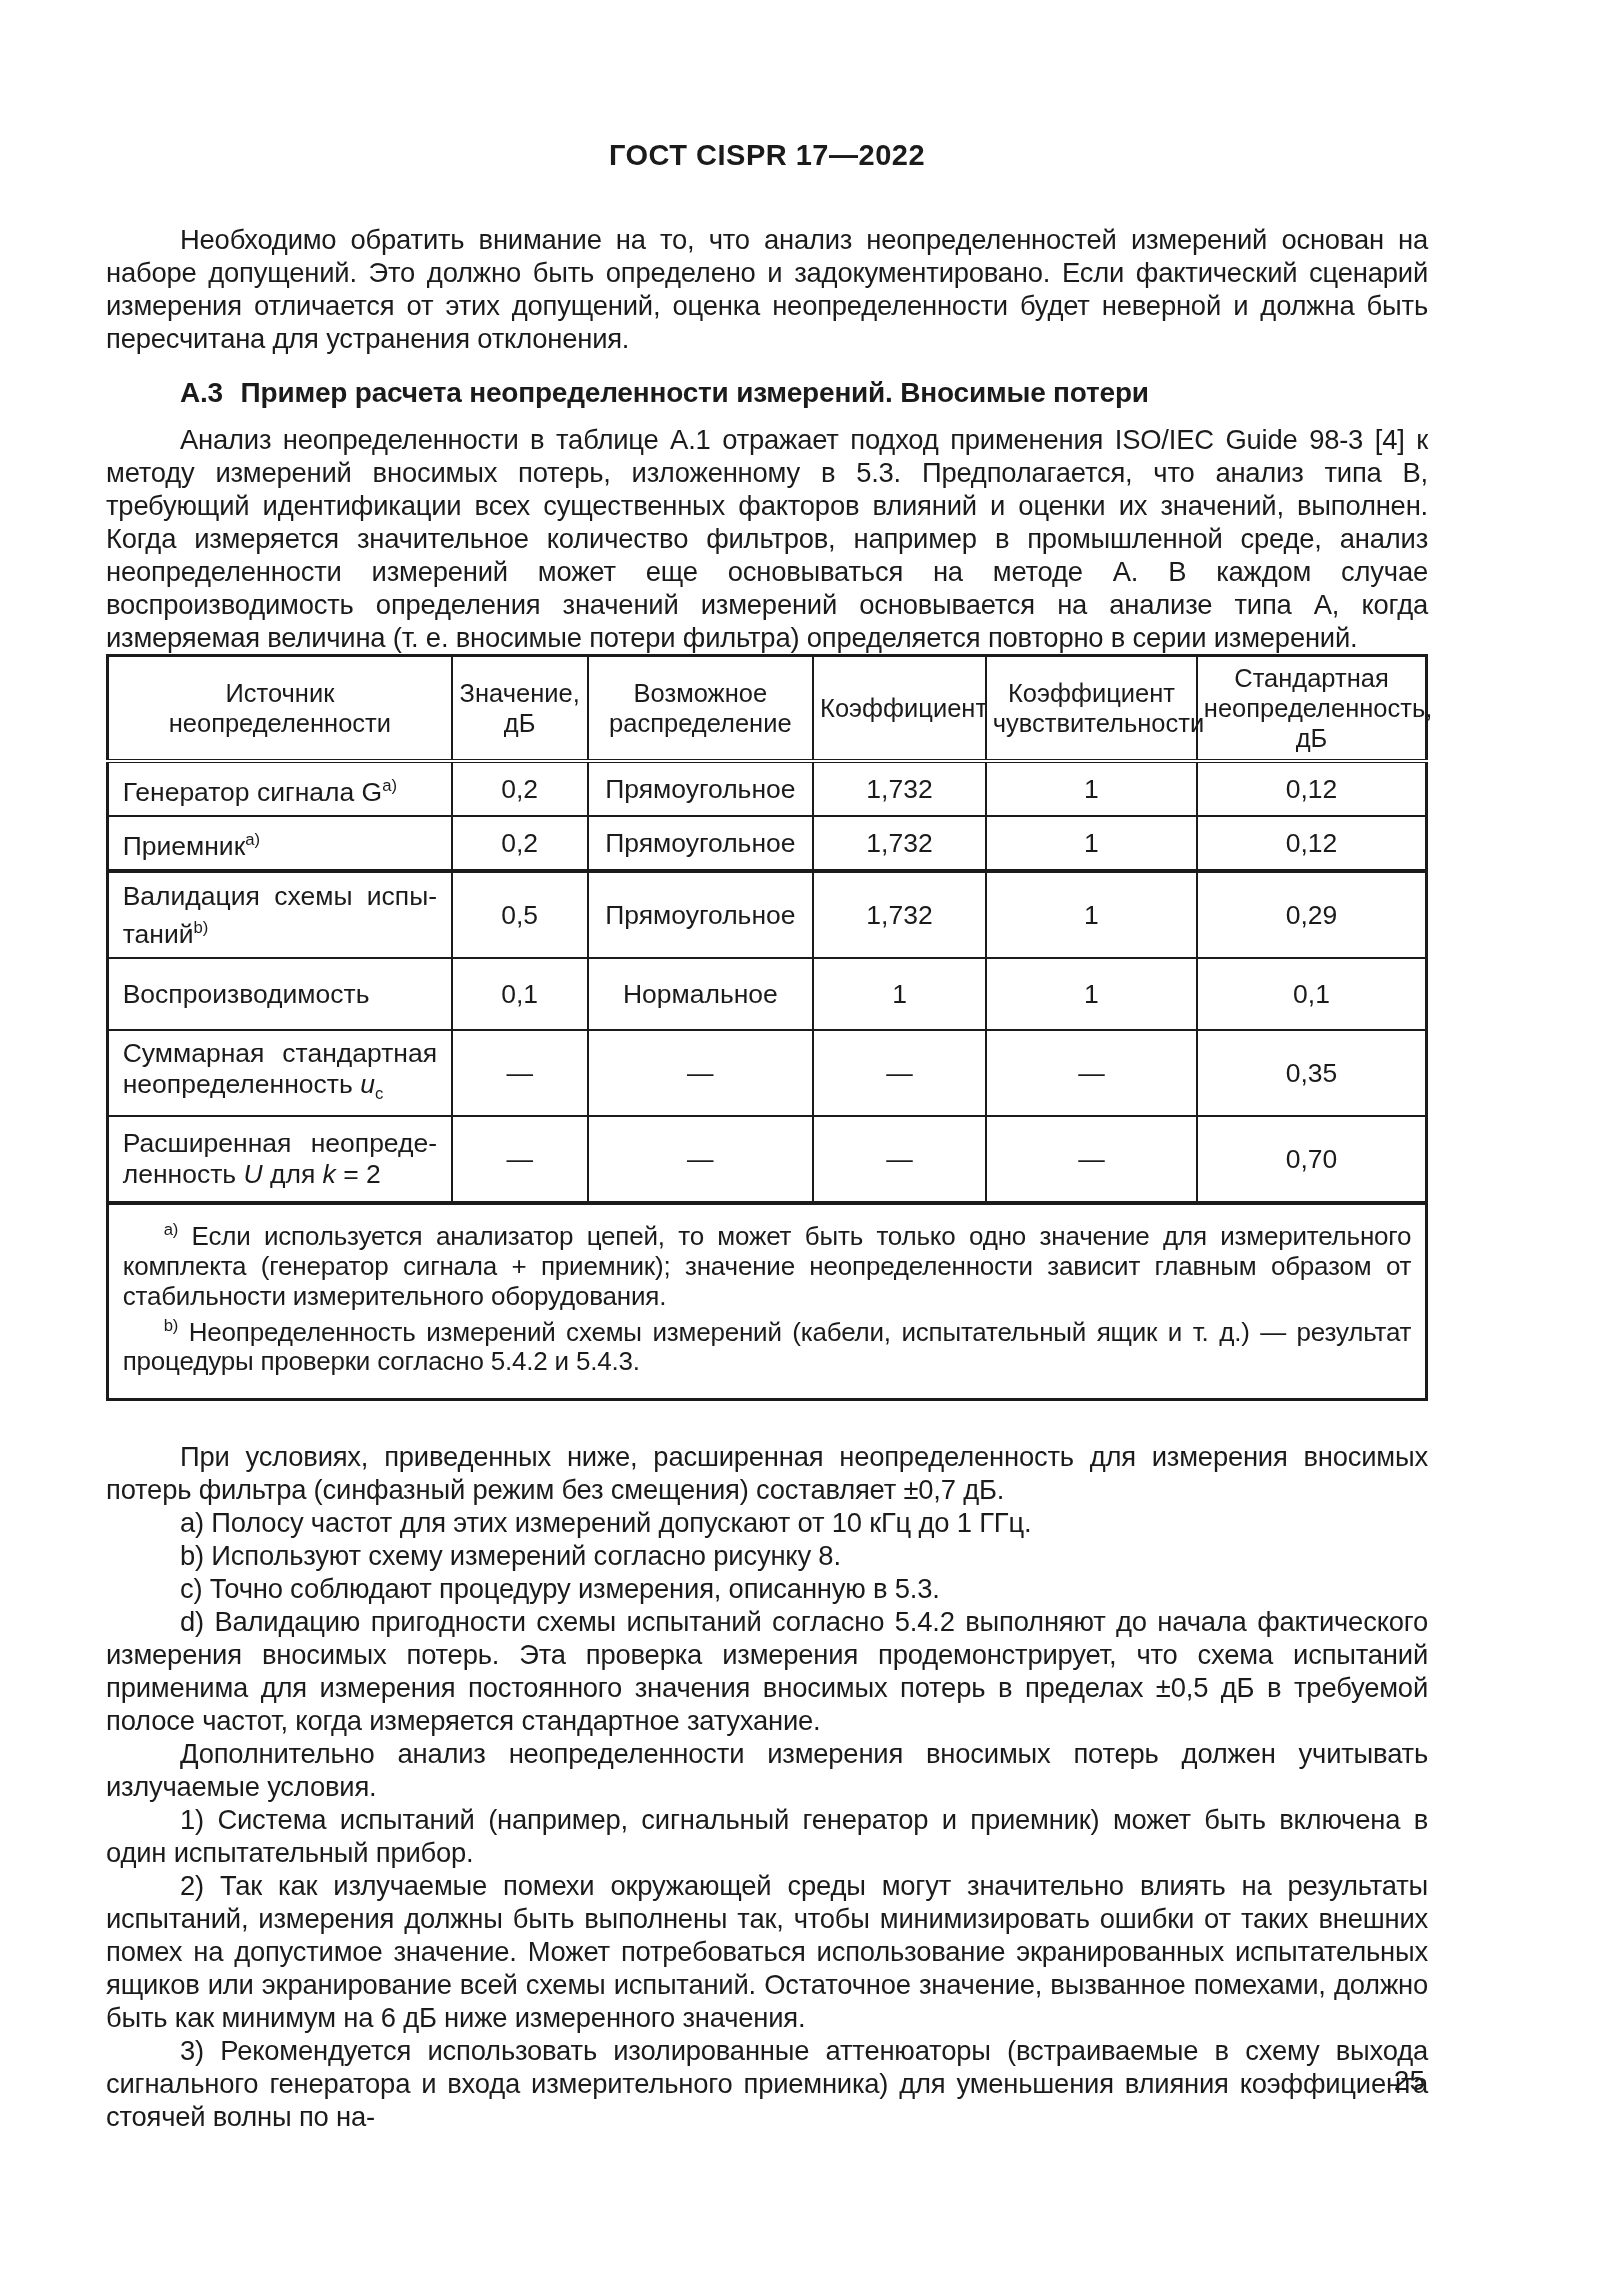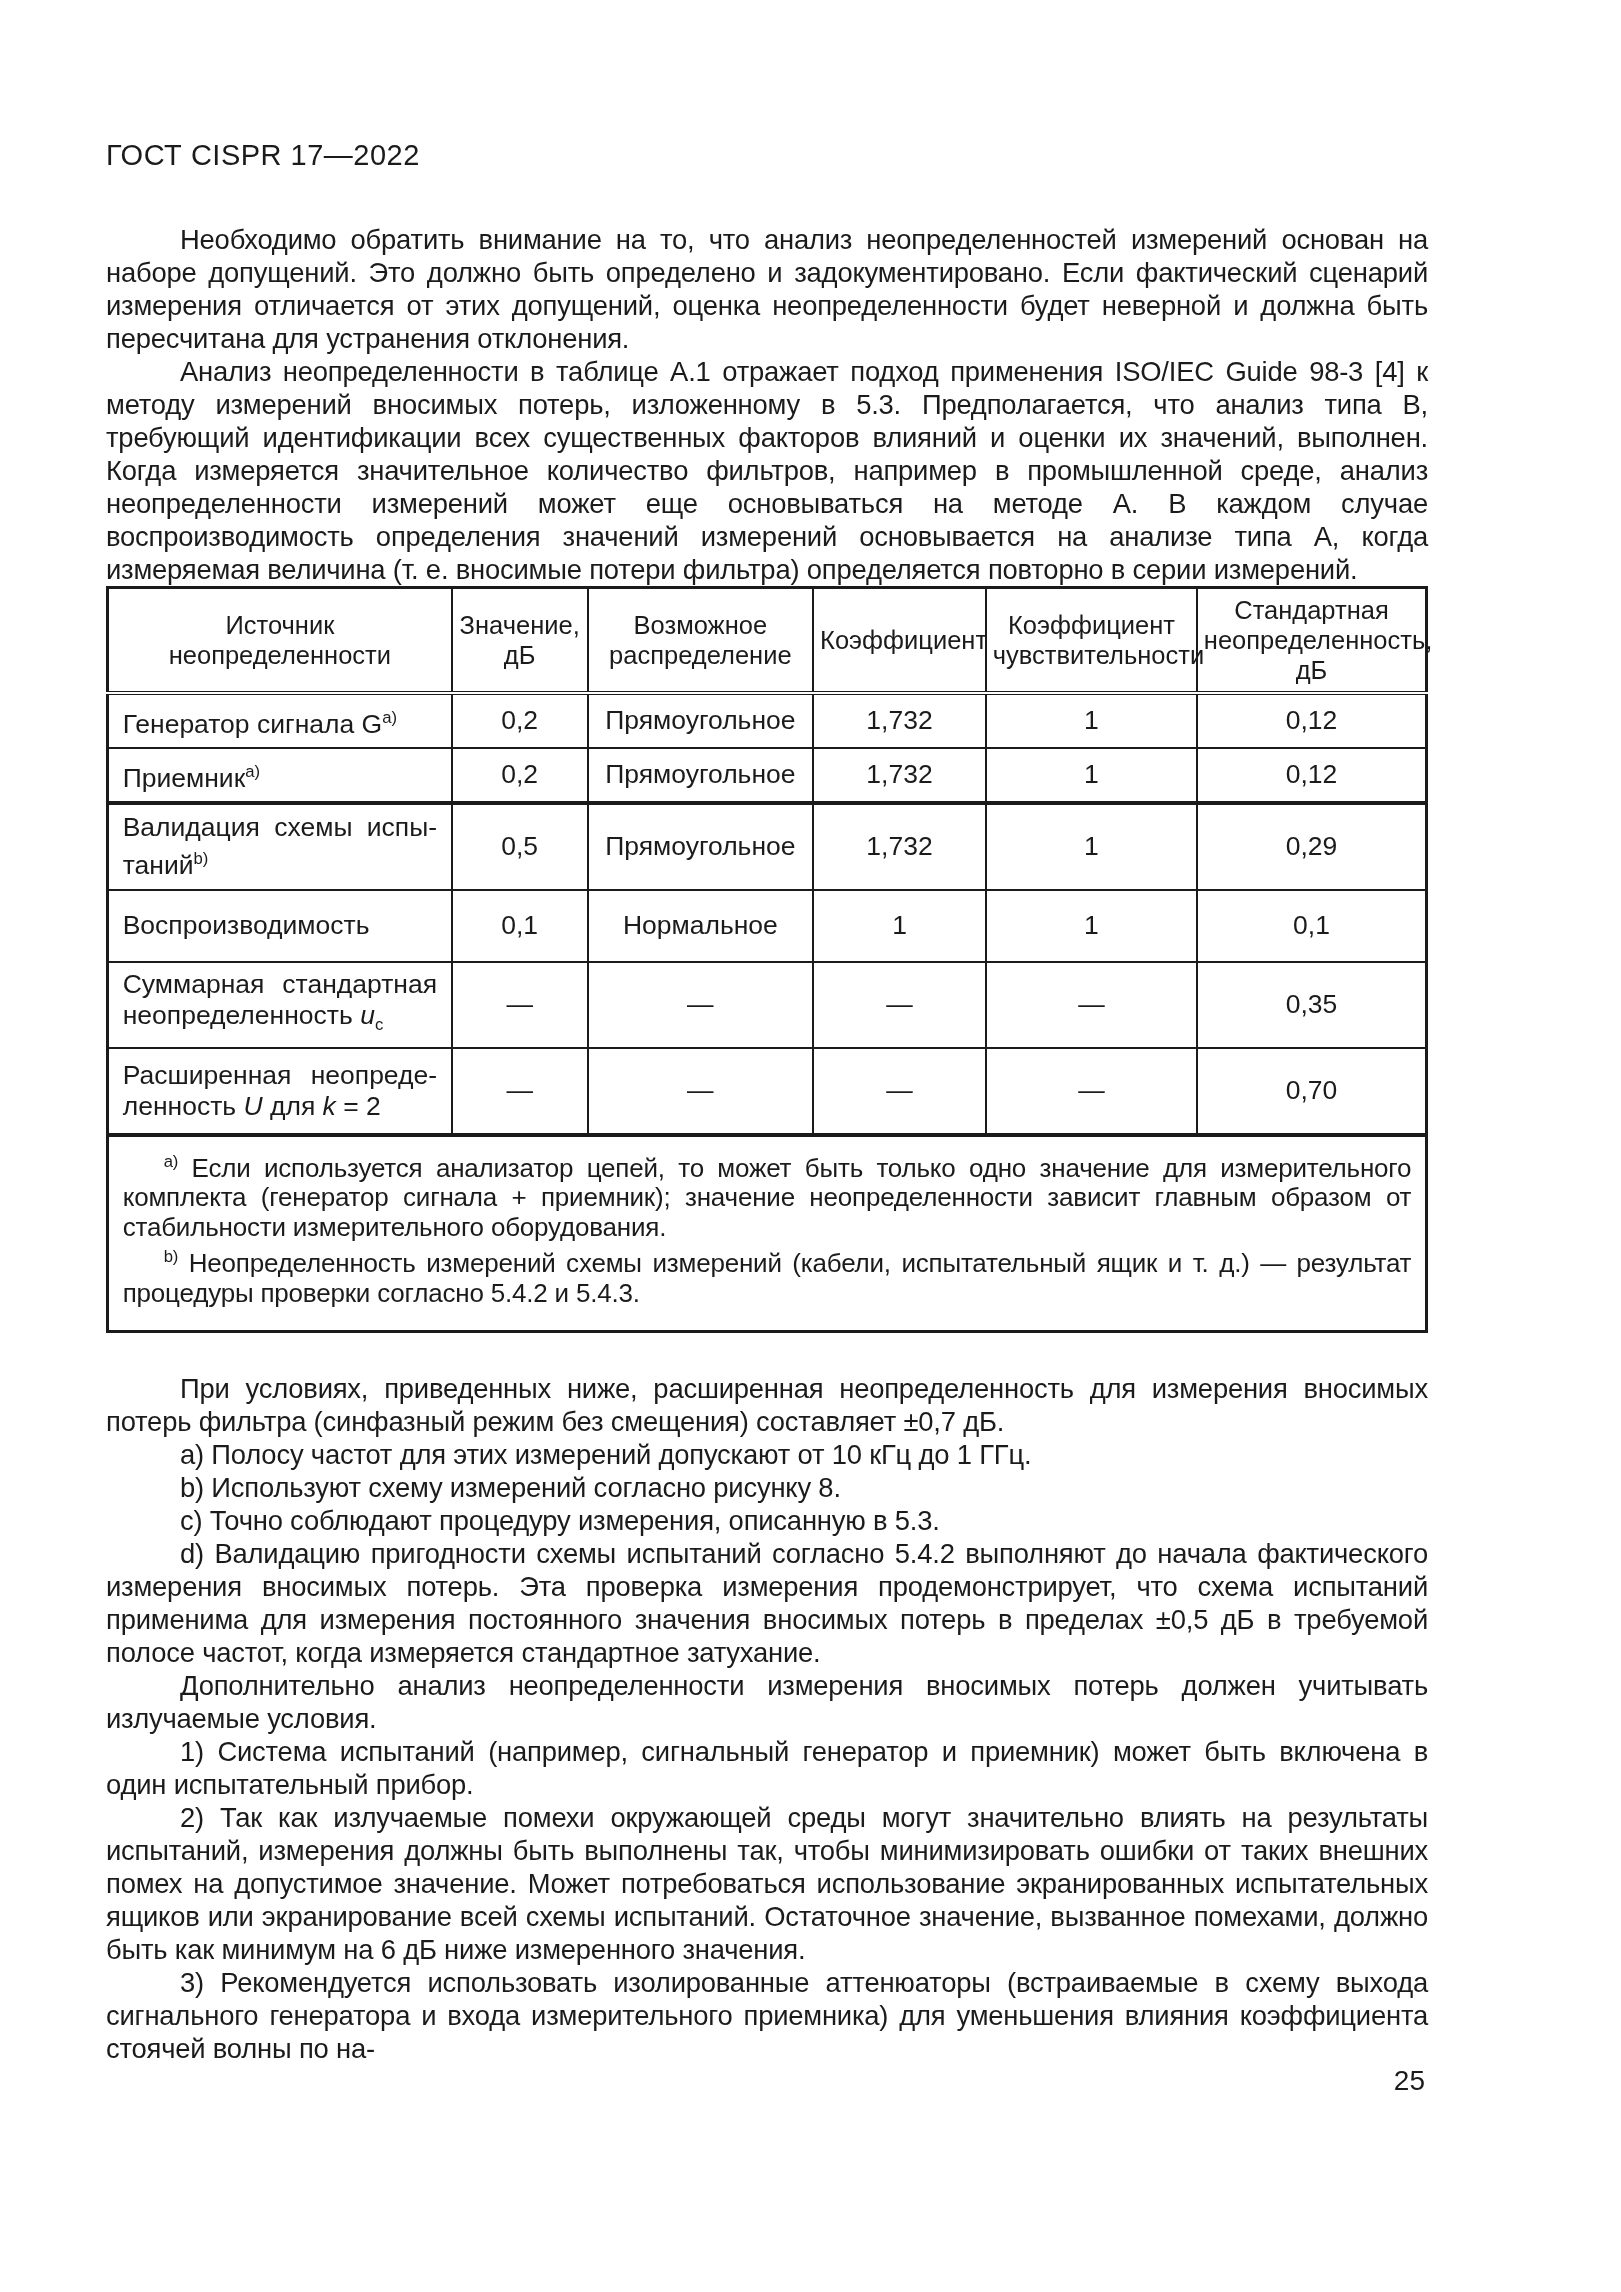--- a/index.html
+++ b/index.html
@@ -11,23 +11,23 @@
     height: 2293px;
     background: #ffffff;
     color: #1b1b1b;
     font-family: "Liberation Sans", sans-serif;
     padding: 139px 193px 0 106px;
     overflow: hidden;
   }
 
   .doc-header {
     font-size: 29px;
-    font-weight: 400;
+    font-weight: 700;
     line-height: 33px;
-    text-align: left;
+    text-align: center;
     letter-spacing: 0.5px;
   }
 
   .body-p {
     font-size: 27.4px;
     line-height: 33px;
     margin: 0;
     text-align: justify;
     text-indent: 74px;
     letter-spacing: -0.2px;
@@ -118,20 +118,21 @@
 <body>
 
 <div class="page">
 
   <div class="doc-header">
     <span>ГОСТ CISPR 17—2022</span>
   </div>
 
   <p class="body-p p1">Необходимо обратить внимание на то, что анализ неопределенностей измерений основан на наборе допущений. Это должно быть определено и задокументировано. Если фактический сценарий измерения отличается от этих допущений, оценка неопределенности будет неверной и должна быть пересчитана для устранения отклонения.</p>
 
+  <p class="heading"><span class="hnum">А.3</span><span>Пример расчета неопределенности измерений. Вносимые потери</span></p>
 
   <p class="body-p">Анализ неопределенности в таблице А.1 отражает подход применения ISO/IEC Guide 98-3 [4] к методу измерений вносимых потерь, изложенному в 5.3. Предполагается, что анализ типа В, требующий идентификации всех существенных факторов влияний и оценки их значений, выполнен. Когда измеряется значительное количество фильтров, например в промышленной среде, анализ неопределенности измерений может еще основываться на методе А. В каждом случае воспроизводимость определения значений измерений основывается на анализе типа А, когда измеряемая величина (т. е. вносимые потери фильтра) определяется повторно в серии измерений.</p>
 
 
   <table class="a1">
     <colgroup>
       <col style="width:26.1%">
         <col style="width:10.3%">
         <col style="width:17.1%">
         <col style="width:13.1%">

